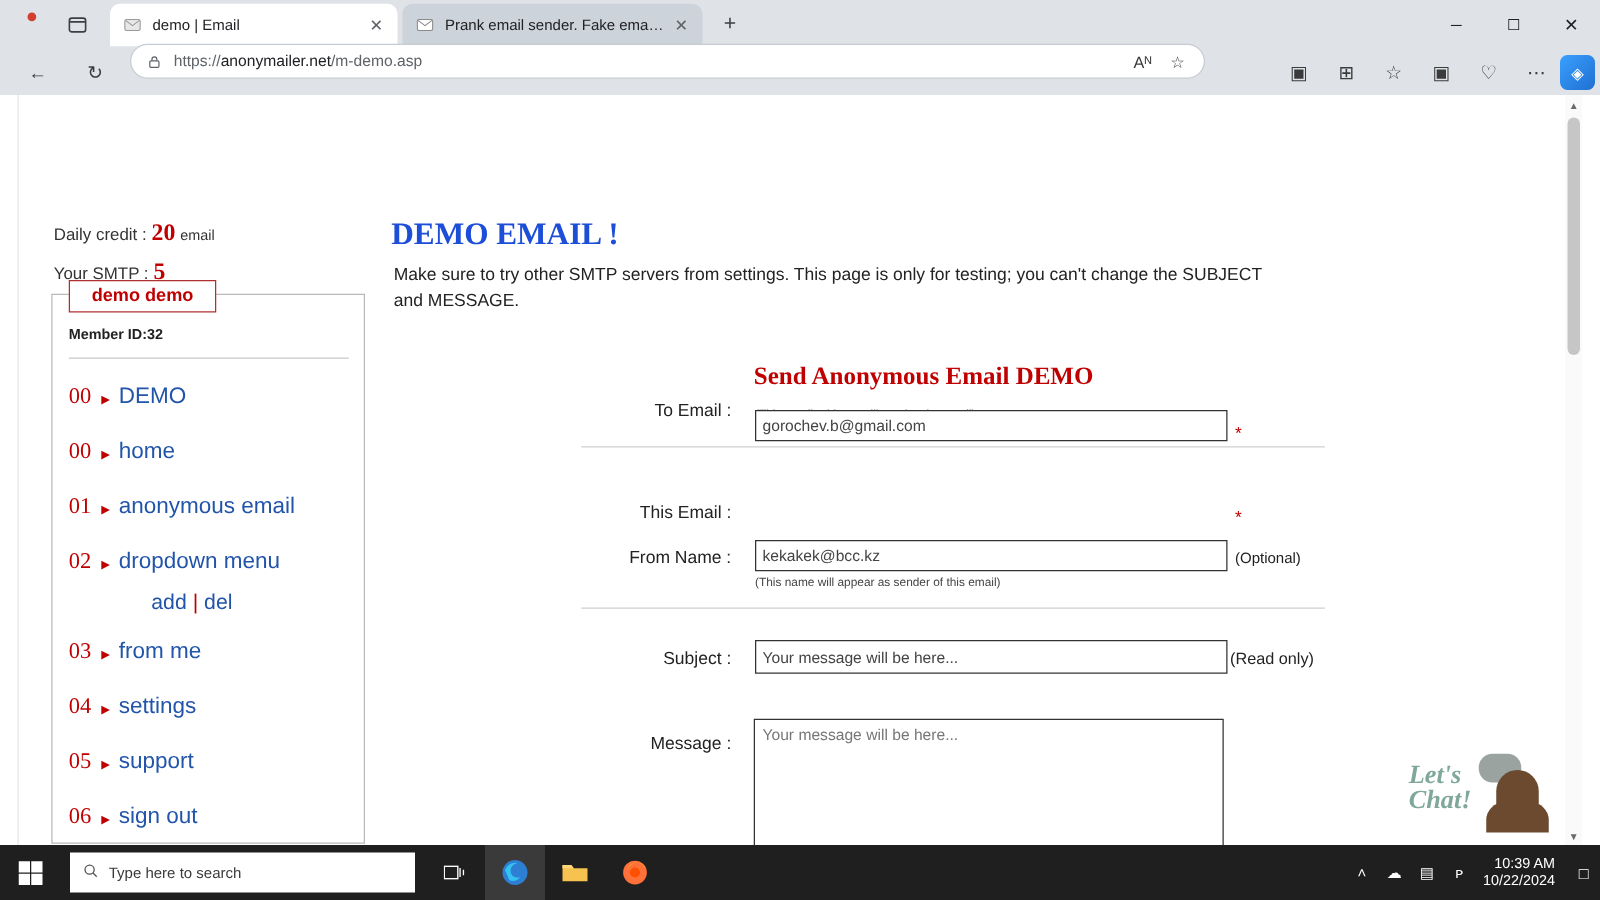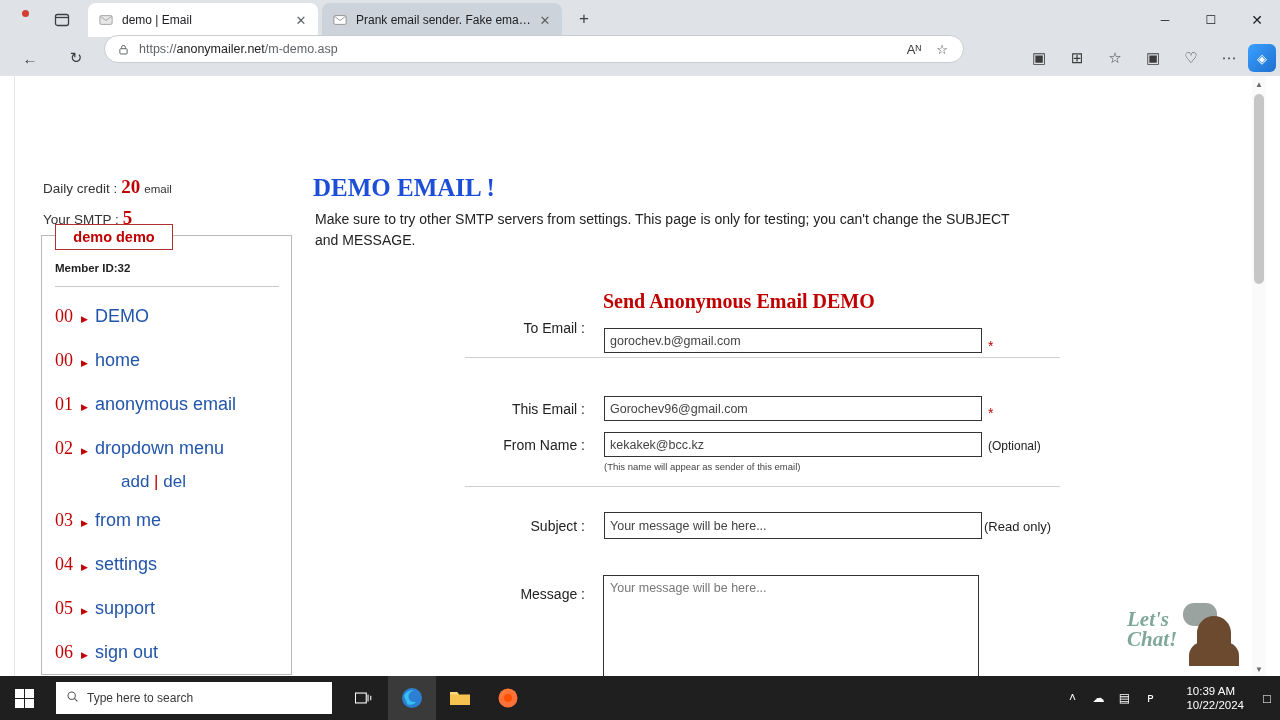--- a/index.html
+++ b/index.html
@@ -240,21 +240,21 @@
   .tb-app {
     position: absolute; top: 0; width: 48px; height: 44px;
     display: flex; align-items: center; justify-content: center;
   }
   .tb-app.active { background: #3a3a3a; }
   .tray {
     position: absolute; right: 0; top: 0; height: 44px;
     display: flex; align-items: center; color: #fff; font-size: 11px;
   }
   .tray .ticon { width: 26px; text-align: center; font-size: 12px; }
-  .clock { text-align: left; line-height: 14px; font-size: 11.5px; padding: 0 10px 0 6px; margin-left: 17px; }
+  .clock { text-align: right; line-height: 14px; font-size: 11.5px; padding: 0 10px 0 6px; }
   .notif { width: 26px; text-align: center; font-size: 13px; }
 </style>
 </head>
 <body>
 
 <div id="app">
 
   <div class="chrome">
     <div class="tabstrip">
       <div class="sysdot"></div>
@@ -393,21 +393,20 @@
     <div class="subtext">Make sure to try other SMTP servers from settings. This page is only for testing; you can't change the SUBJECT and MESSAGE.</div>
     <div class="h2">Send Anonymous Email DEMO</div>
 
     <div class="flabel" style="left:420px; top:244px; width:150px;">To Email :</div>
     <div class="hint" style="left:589px; top:250px;">(This email address will receive the email)</div>
     <input class="finput" style="left: 589px; top: 252px; width: 378px;" value="gorochev.b@gmail.com">
     <div class="star" style="left:973px; top:262px;">*</div>
     <div class="divider" style="left:450px; top:281px; width:595px;"></div>
 
     <div class="flabel" style="left:420px; top:325px; width:150px;">This Email :</div>
-    <input class="finput" style="left: 589px; top: 320px; width: 378px;" value="Gorochev96@gmail.com">
     <div class="star" style="left:973px; top:329px;">*</div>
 
     <div class="flabel" style="left:420px; top:361px; width:150px;">From Name :</div>
     <input class="finput" style="left: 589px; top: 356px; width: 378px;" value="kekakek@bcc.kz">
     <div class="optional" style="left:973px; top:363px;">(Optional)</div>
     <div class="hint" style="left:589px; top:385px;">(This name will appear as sender of this email)</div>
     <div class="divider" style="left:450px; top:410px; width:595px;"></div>
 
     <div class="flabel" style="left:420px; top:442px; width:150px;">Subject :</div>
     <input class="finput" style="left: 589px; top: 436px; width: 378px; height: 27px;" value="Your message will be here...">

